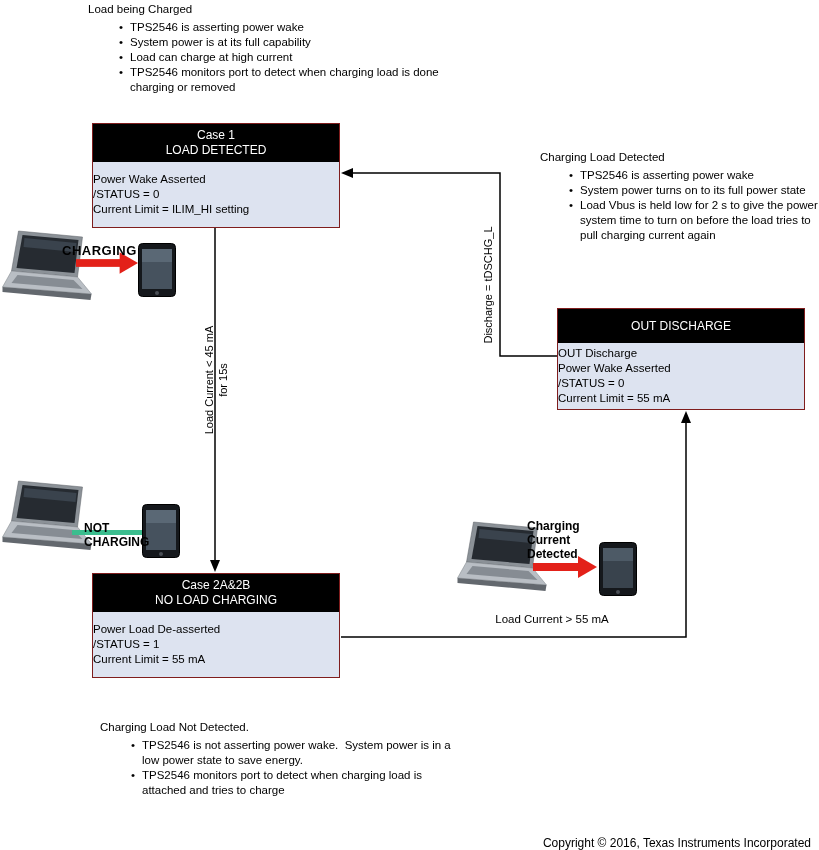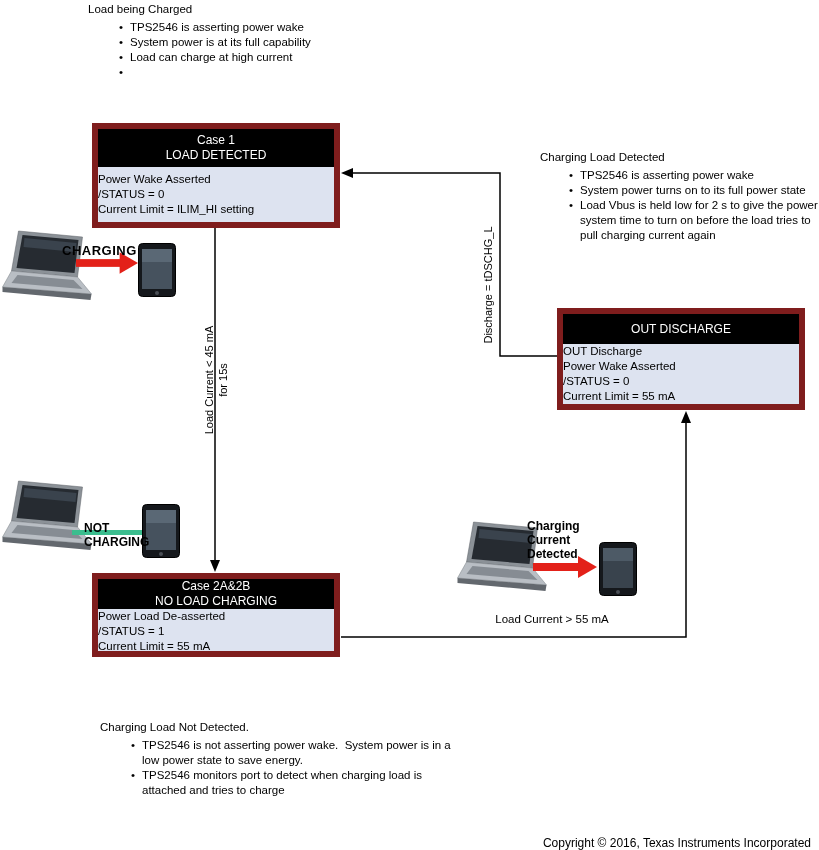--- a/index.html
+++ b/index.html
@@ -16,31 +16,31 @@
   #note-top { left:88px; top:2px; }
   #note-top .brow { padding-left:24px; }
   #note-top .btext { width:310px; }
   #note-right { left:540px; top:150px; }
   #note-right .brow { padding-left:22px; }
   #note-right .btext { width:238px; }
   #note-bottom { left:100px; top:720px; }
   #note-bottom .brow { padding-left:24px; }
   #note-bottom .btext { width:326px; }
   
-  .flowbox { position:absolute; box-sizing:border-box; border:6px solid #7f1d1d;
+  .flowbox { position:absolute; box-sizing:border-box; border:1px solid #7f1d1d;
     background:var(--box_body,#dde3f0); z-index:2; display:flex; flex-direction:column; }
   .fb-hdr { background:var(--box_header,#000); color:#fff; text-align:center;
     font-size:12px; line-height:15px; display:flex; flex-direction:column; justify-content:center; }
   .fb-bdy { flex:1; text-align:left; font-size:11.5px; line-height:15px;
     display:flex; flex-direction:column; justify-content:center; }
   #box-case1 { left:92px; top:123px; width:248px; height:105px; }
   #box-case1 .fb-hdr { height:38px; }
   #box-out   { left:557px; top:308px; width:248px; height:102px; }
   #box-out .fb-hdr { height:34px; }
-  #box-case2 { left:92px; top:573px; width:248px; height:84px; }
+  #box-case2 { left:92px; top:573px; width:248px; height:105px; }
   #box-case2 .fb-hdr { height:38px; }
   
   #connectors { position:absolute; left:0; top:0; z-index:1; pointer-events:none; }
   .edge { fill:none; stroke:var(--connector,#000); stroke-width:1.5; }
   .ahead { fill:var(--connector,#000); stroke:none; }
   .edge-label { position:absolute; font-size:11px; line-height:14px; z-index:3; text-align:center; }
   #lbl-case1-case2 { left:151px; top:366px; width:130px; height:28px;
     transform:rotate(-90deg); transform-origin:center; }
   #lbl-discharge { left:423px; top:278px; width:130px; height:14px;
     transform:rotate(-90deg); transform-origin:center; }
@@ -80,20 +80,21 @@
     <div class="brow">
       <span class="bmark">•</span>
       <div class="btext">System power is at its full capability</div>
     </div>
     <div class="brow">
       <span class="bmark">•</span>
       <div class="btext">Load can charge at high current</div>
     </div>
     <div class="brow">
       <span class="bmark">•</span>
+      <div class="btext">TPS2546 monitors port to detect when charging load is done charging or removed</div>
     </div>
   </div>
 
   <div class="note" id="note-right">
     <div class="note-title">Charging Load Detected</div>
     <div class="brow">
       <span class="bmark">•</span>
       <div class="btext">TPS2546 is asserting power wake</div>
     </div>
     <div class="brow">

